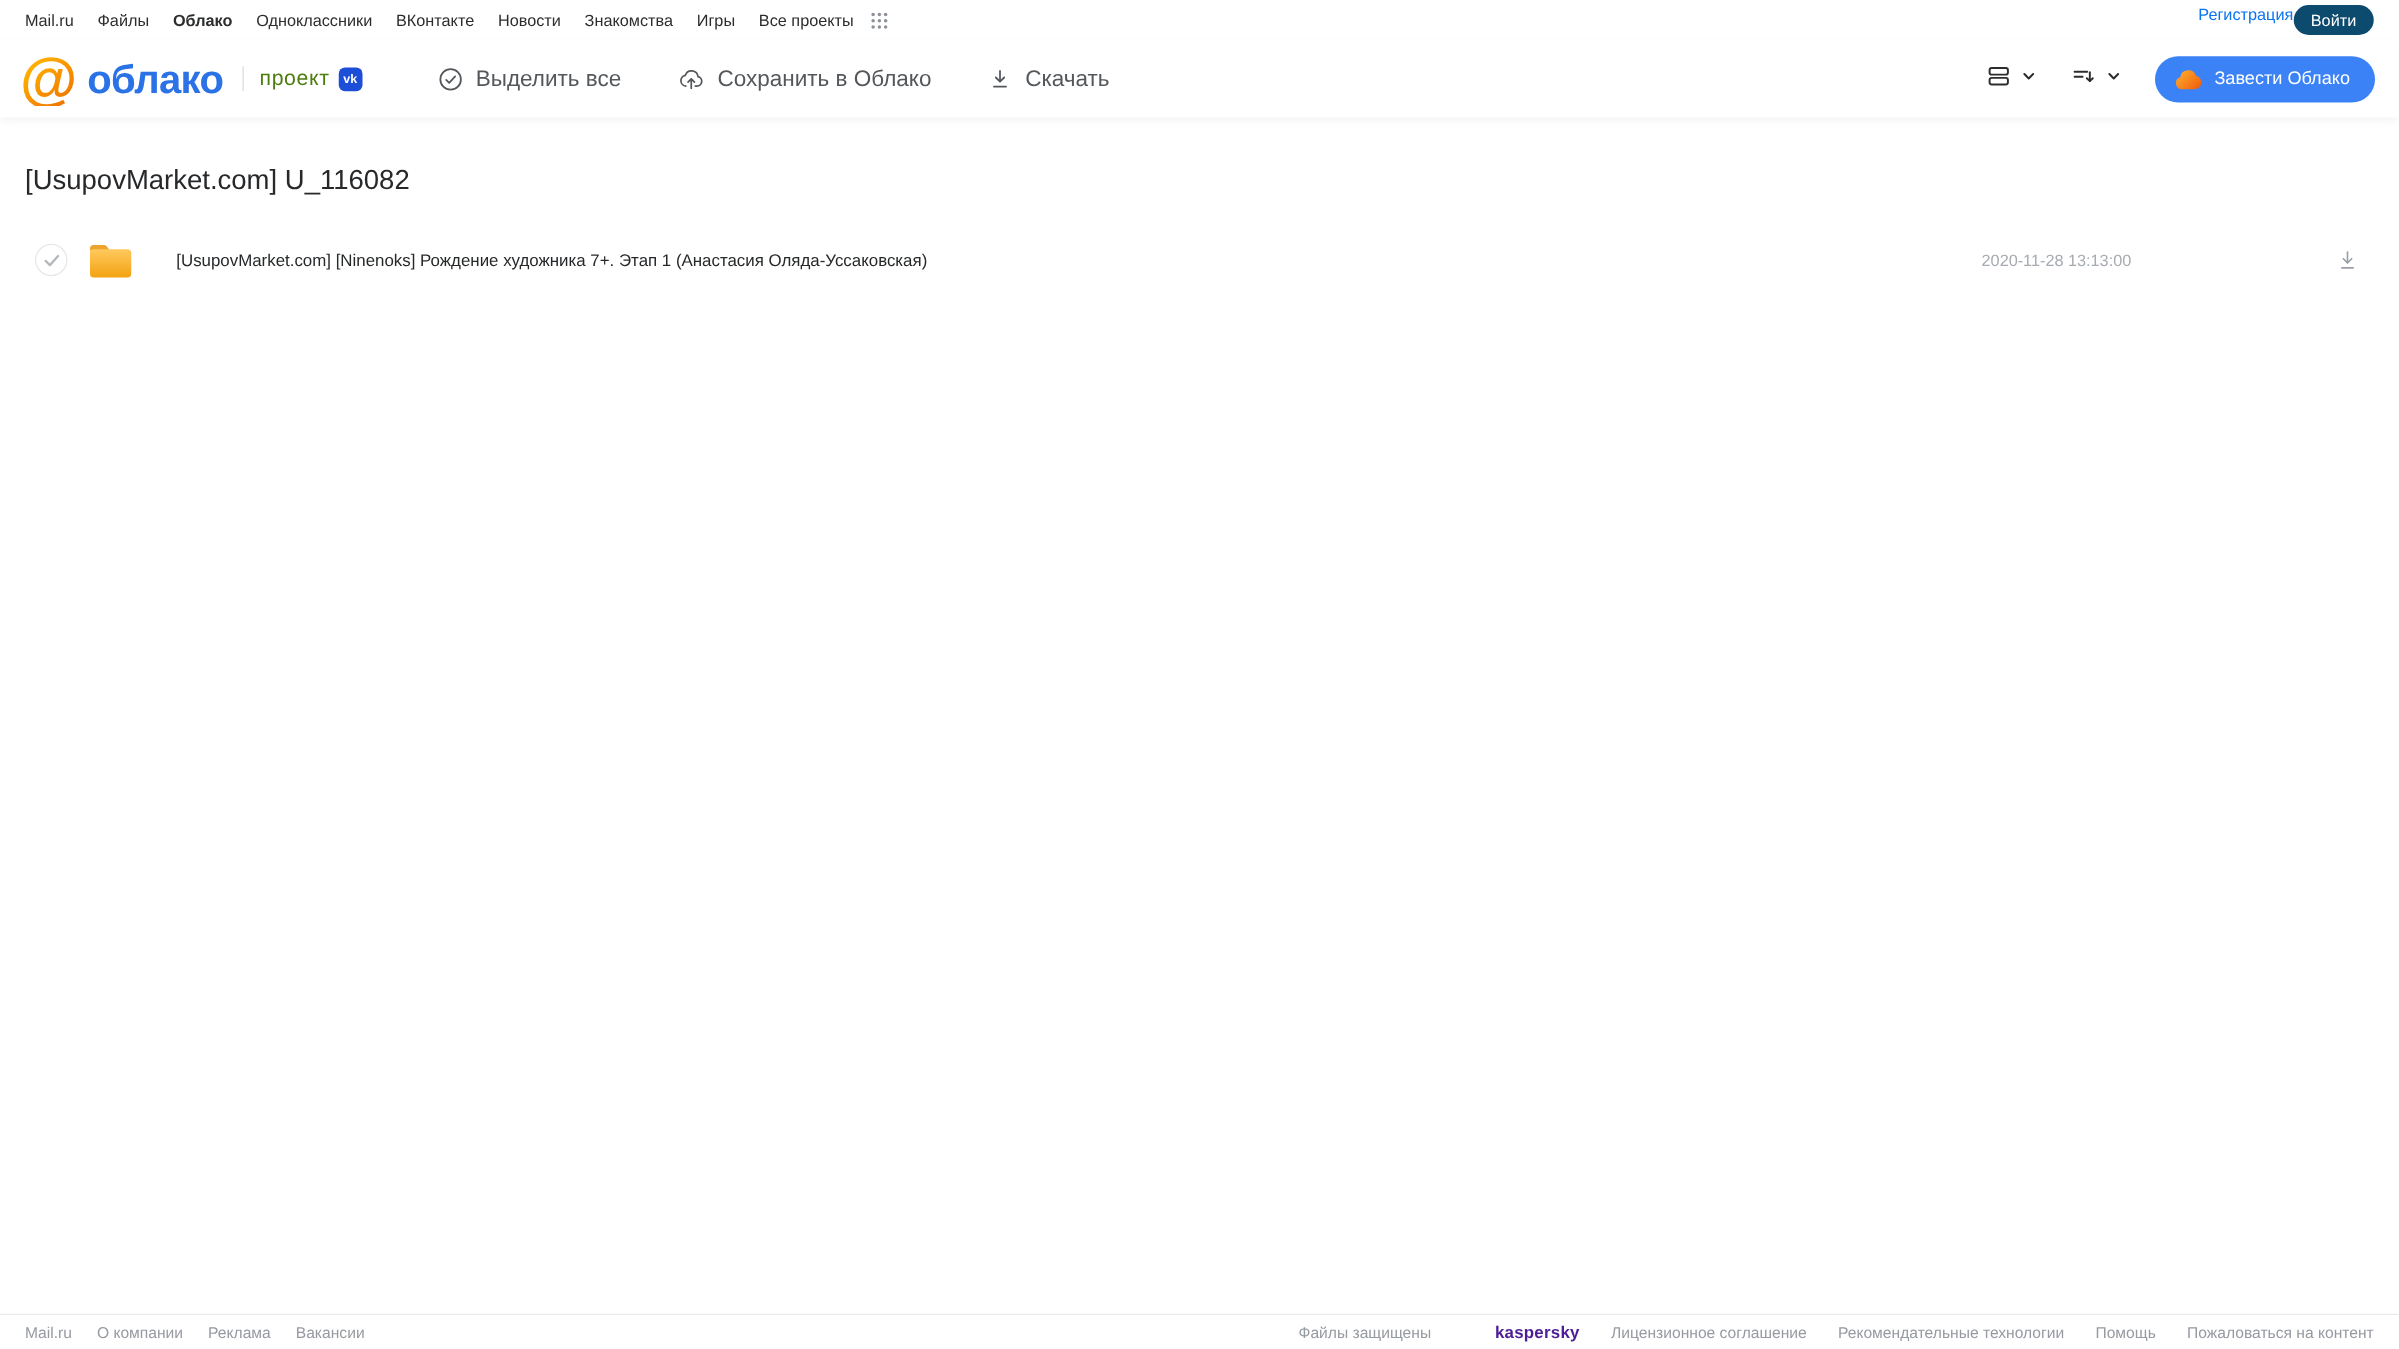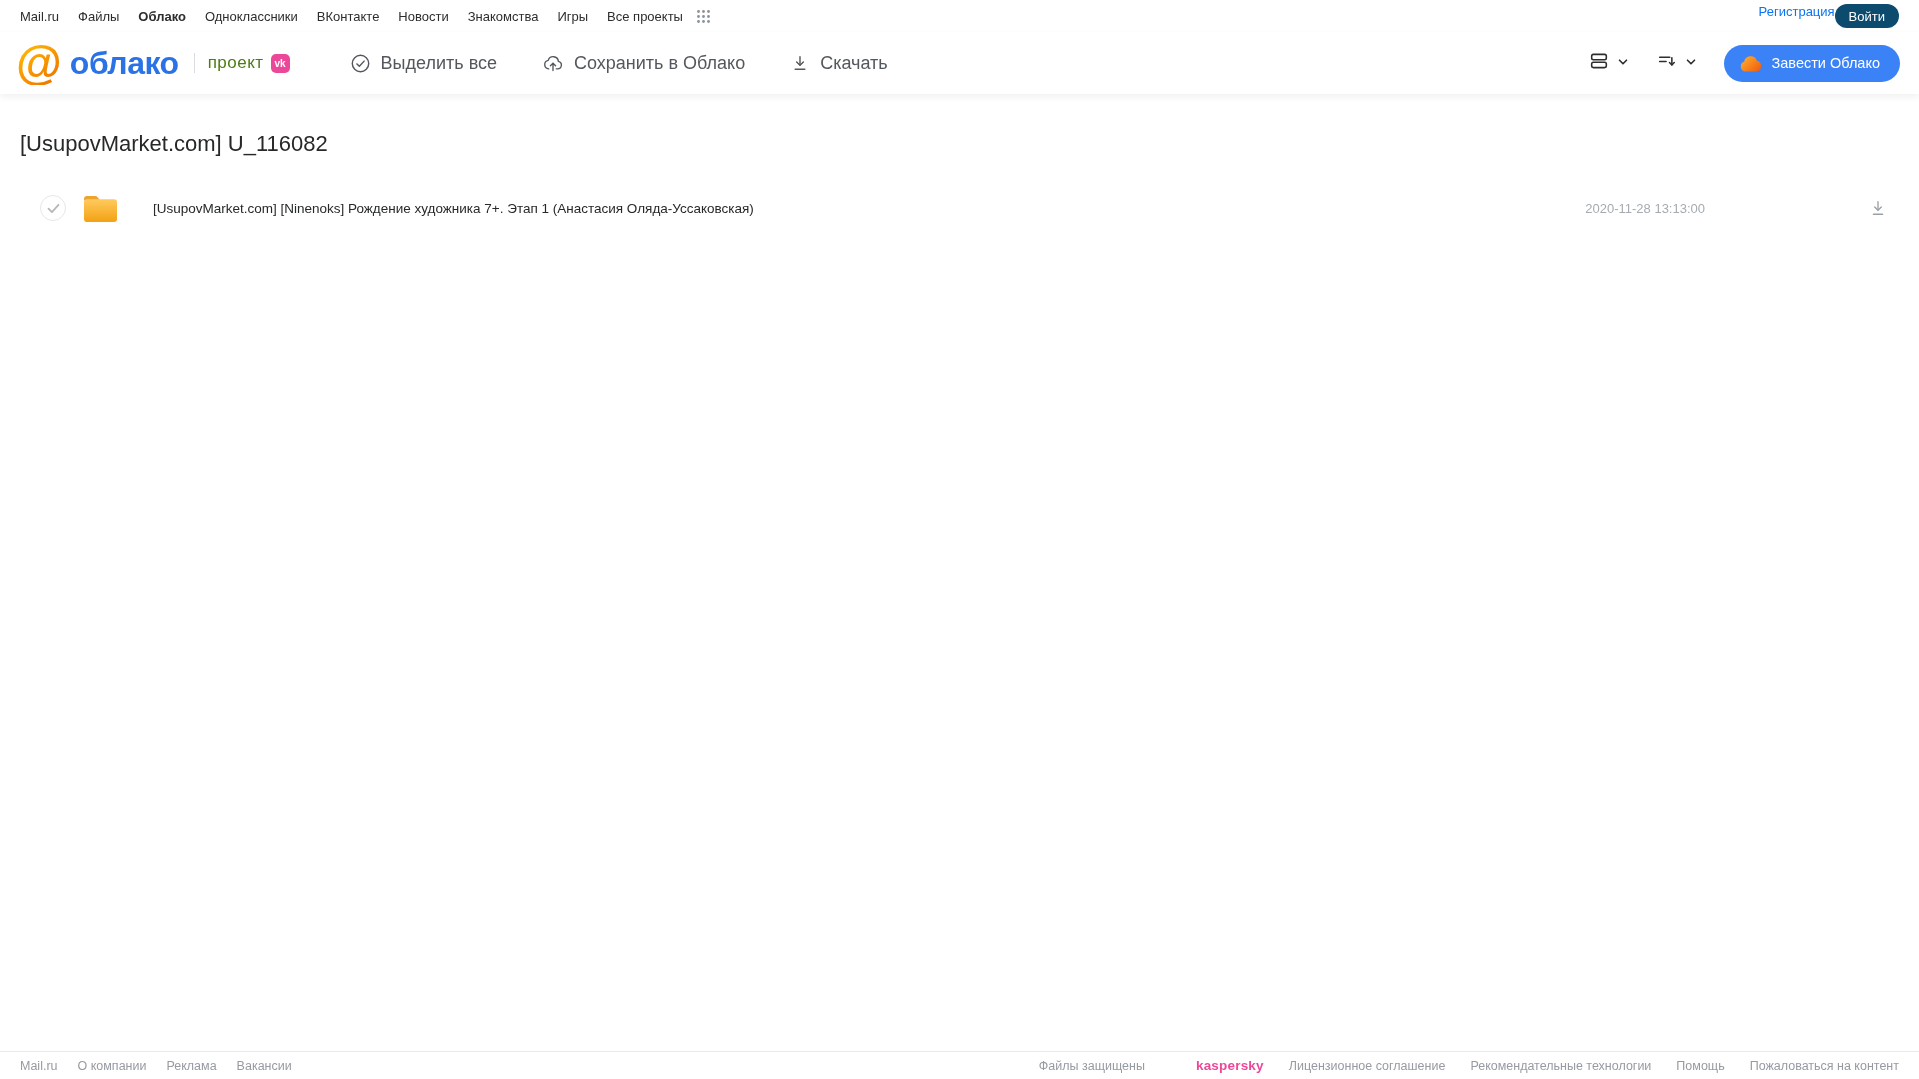--- a/index.html
+++ b/index.html
@@ -27,55 +27,55 @@
             position:relative; background:#fff;
             box-shadow:0 3px 7px rgba(0,0,0,0.06); }
   .logo { display:flex; align-items:center; cursor:pointer; }
   .at-glyph { font-size:47px; line-height:44px; font-weight:bold;
               background:linear-gradient(140deg,#ffb301 20%,#f07800 85%);
               -webkit-background-clip:text; background-clip:text; color:transparent; }
   .logo-text { font-size:32px; font-weight:bold; color:#2a72e5; margin-left:8px; letter-spacing:-0.5px; }
   .logo-divider { width:1px; height:20px; background:#d9dce0; margin:0 13px 0 15px; }
   .project-label { color:#4d7c0f; font-size:17px; letter-spacing:0.5px; }
   .vk-badge { display:inline-flex; align-items:center; justify-content:center;
-              width:19px; height:19px; border-radius:5px; background:#ec4899;
+              width:19px; height:19px; border-radius:5px; background:#1d4ed8;
               color:#fff; font-size:10px; font-weight:bold; margin-left:7px; }
 
   .toolbar { display:flex; align-items:center; gap:45px; margin-left:60px; }
   .toolbar-item { display:flex; align-items:center; gap:10px; color:#54585c; font-size:18px; cursor:pointer; }
   .toolbar-item .ticon { display:inline-flex; }
 
   .header-right { margin-left:auto; display:flex; align-items:center; }
   .icon-group { display:flex; align-items:center; gap:7px; margin-right:27px; cursor:pointer; }
   .create-btn { display:flex; align-items:center; gap:10px; background:#3b82f6; color:#fff;
                 border:none; border-radius:19px; height:37px; padding:0 20px 0 15px;
                 font-size:14.5px; font-family:inherit; cursor:pointer; }
 
   
   .page-title { font-size:22px; font-weight:500; margin:37px 0 0 20px; color:#26282a; }
 
   .file-row { display:flex; align-items:center; height:54px; margin-top:24px;
-              padding:0 31px 0 40px; cursor:pointer; }
+              padding:0 31px 0 28px; cursor:pointer; }
   .checkbox { width:26px; height:26px; min-width:26px; border:1px solid #e4e7ea; border-radius:50%;
               background:#fff; display:flex; align-items:center; justify-content:center; cursor:pointer; }
   .folder-wrap { margin-left:17px; display:inline-flex; }
   .file-name { margin-left:35px; font-size:13.5px; color:#26282a; flex:1;
                white-space:nowrap; overflow:hidden; text-overflow:ellipsis; }
   .file-date { color:#a6abb1; font-size:13px; white-space:nowrap; }
   .row-download { margin-left:163px; display:inline-flex; cursor:pointer; }
 
   
   .footer { position:absolute; left:0; right:0; bottom:0; height:28px;
             border-top:1px solid #e8eaed; display:flex; align-items:center;
             padding:0 20px; font-size:12.5px; color:#969aa1; background:#fff; }
   .footer a { color:#969aa1; cursor:pointer; }
   .footer-left { display:flex; gap:20px; }
   .footer-right { margin-left:auto; display:flex; align-items:center; gap:25px; }
   .protected { display:flex; align-items:center;gap:44px; }
-  .kaspersky-logo { color:#ec4899; font-weight:bold; font-size:13.5px; margin-left:7px; letter-spacing:0.2px; }
+  .kaspersky-logo { color:#4c1d95; font-weight:bold; font-size:13.5px; margin-left:7px; letter-spacing:0.2px; }
 </style>
 </head>
 <body>
 
 <div class="topbar">
   <nav class="topbar-nav">
     <a>Mail.ru</a>
     <a>Файлы</a>
     <a class="active">Облако</a>
     <a>Одноклассники</a>

